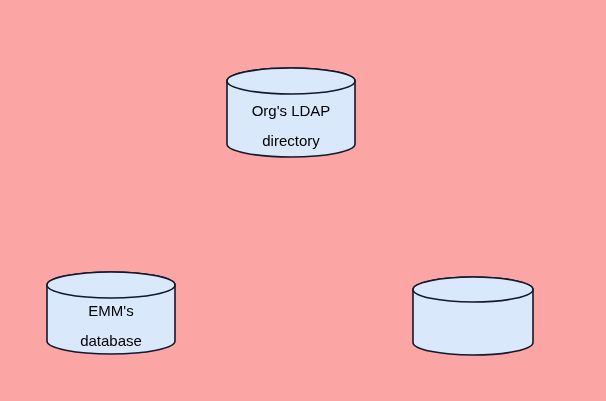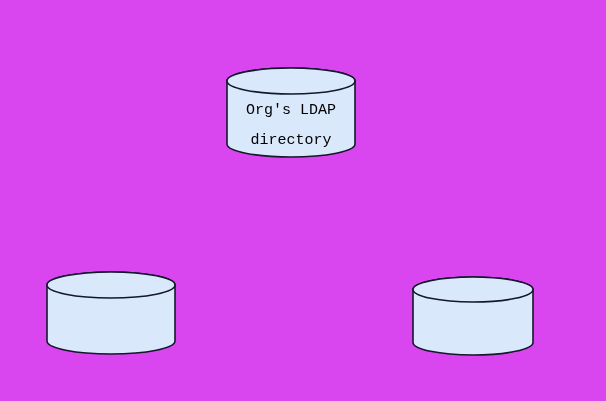--- a/index.html
+++ b/index.html
@@ -33,34 +33,36 @@
     color: #000000;
     font-size: 15px;
     line-height: 30px;
     white-space: pre;
     pointer-events: none;
   }
 </style>
 </head>
 <body>
 
-<div id="canvas" style="width: 606px; height: 401px; background: #d946ef; font-family: Liberation Mono, monospace;">
+<div id="canvas" style="width: 606px; height: 401px; background: #fca5a5;">
     <div class="node" style="left: 227px; top: 68px; width: 128px; height: 89px;">
       <svg width="128" height="89" viewBox="0 0 128 89">
         <path d="M 0,13 A 64,13 0 0 1 128,13 L 128,76 A 64,13 0 0 1 0,76 Z" fill="#dae8fc" stroke="#13182b" stroke-width="1.6"></path>
         <ellipse cx="64" cy="13" rx="64" ry="13" fill="#dae8fc" stroke="#13182b" stroke-width="1.6"></ellipse>
       </svg>
       <div class="node-label" style="top: 27.5px; color: rgb(0, 0, 0);">Org's LDAP
 directory</div>
     </div>
     <div class="node" style="left: 47px; top: 272px; width: 128px; height: 82px;">
       <svg width="128" height="82" viewBox="0 0 128 82">
         <path d="M 0,13 A 64,13 0 0 1 128,13 L 128,69 A 64,13 0 0 1 0,69 Z" fill="#dae8fc" stroke="#13182b" stroke-width="1.6"></path>
         <ellipse cx="64" cy="13" rx="64" ry="13" fill="#dae8fc" stroke="#13182b" stroke-width="1.6"></ellipse>
       </svg>
+      <div class="node-label" style="top: 24px; color: rgb(0, 0, 0);">EMM's
+database</div>
     </div>
     <div class="node" style="left: 413px; top: 277px; width: 120px; height: 78px;">
       <svg width="120" height="78" viewBox="0 0 120 78">
         <path d="M 0,12.5 A 60,12.5 0 0 1 120,12.5 L 120,65.5 A 60,12.5 0 0 1 0,65.5 Z" fill="#dae8fc" stroke="#13182b" stroke-width="1.6"></path>
         <ellipse cx="60" cy="12.5" rx="60" ry="12.5" fill="#dae8fc" stroke="#13182b" stroke-width="1.6"></ellipse>
       </svg>
     </div>
   </div>
 
 </body></html>

